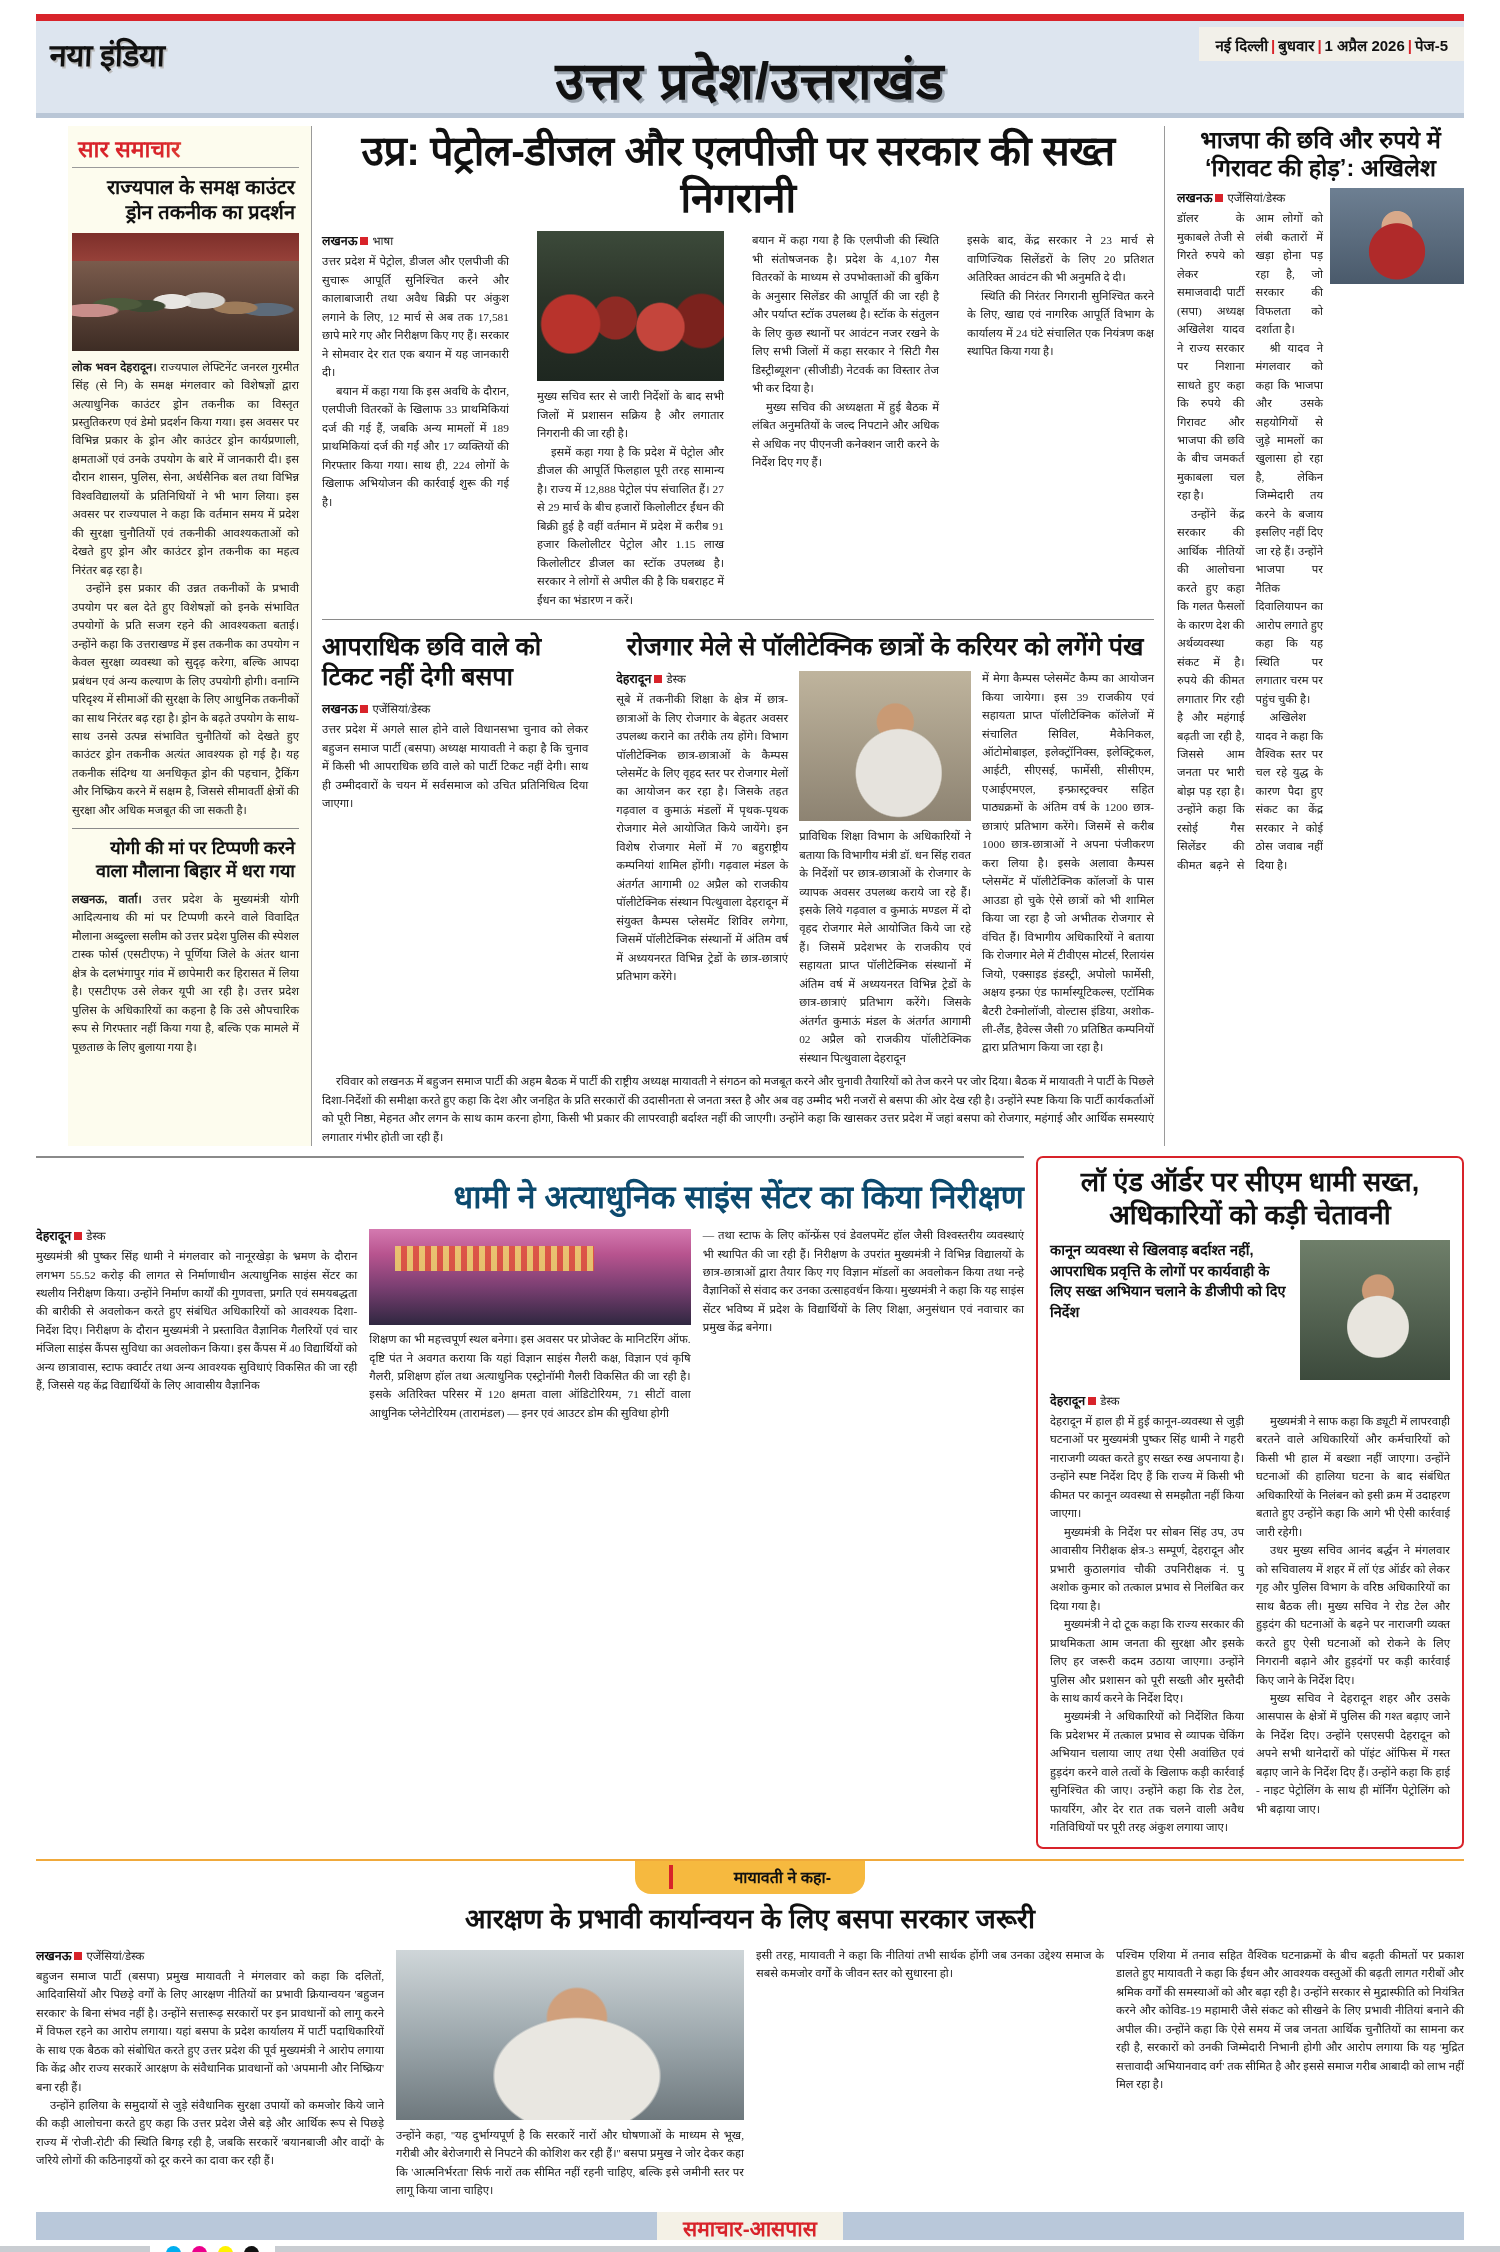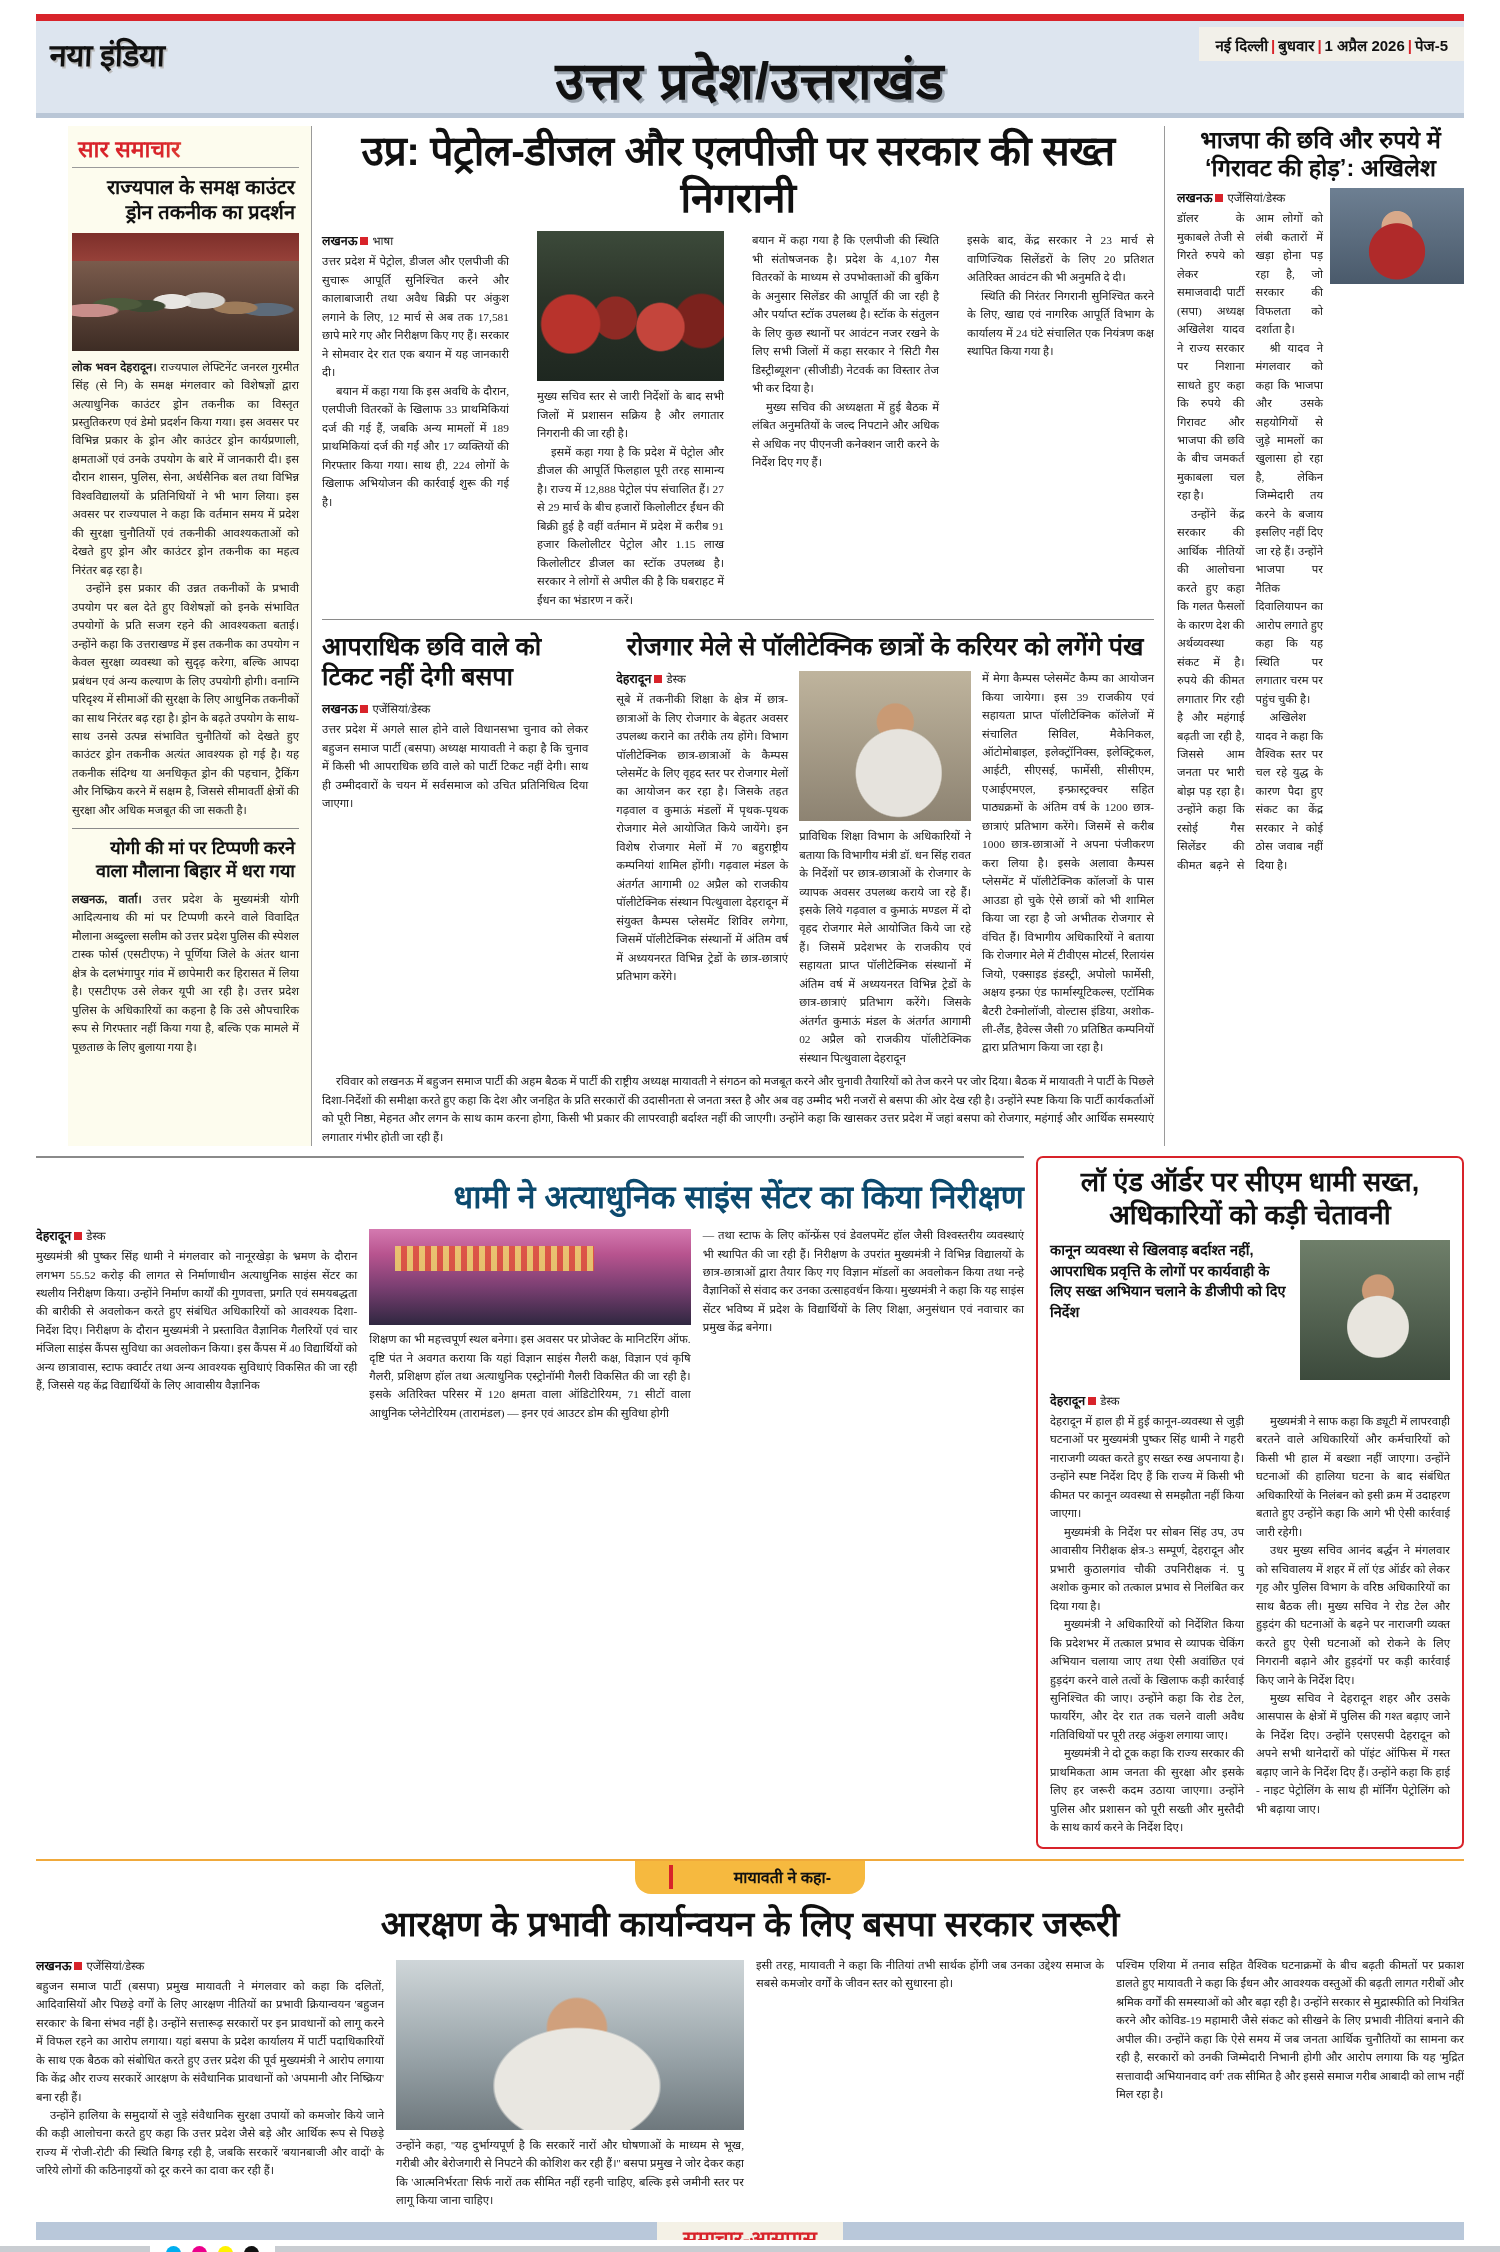--- a/index.html
+++ b/index.html
@@ -276,21 +276,21 @@
     display: inline-flex; align-items: center; gap: 16px;
     min-width: 230px; justify-content: flex-end;
   }
   .maya-badge .tick {
     position: absolute; left: 34px; top: 4px;
     width: 4px; height: 24px; background: #d8232a;
   }
   .maya-head {
     font-family: "Liberation Sans", sans-serif;
     font-weight: bold;
-    font-size: 35px;
+    font-size: 27px;
     text-align: center;
     color: #111;
     margin: 5px 0 10px 0;
   }
   .maya-photo {
     width: 100%; height: 170px; margin: 4px 0 6px 0;
     background:
       radial-gradient(ellipse at 52% 74%, #e9e7e1 0 32%, transparent 33%),
       radial-gradient(circle at 52% 40%, #d0a07c 0 14%, transparent 15%),
       linear-gradient(180deg,#cfd6d9 0%, #9aa5aa 55%, #6e787d 100%);
@@ -490,22 +490,22 @@
         <div class="redbox-head">लॉ एंड ऑर्डर पर सीएम धामी सख्त, अधिकारियों को कड़ी चेतावनी</div>
         <div class="dhami-photo"></div>
         <div class="redbox-kicker">कानून व्यवस्था से खिलवाड़ बर्दाश्त नहीं, आपराधिक प्रवृत्ति के लोगों पर कार्यवाही के लिए सख्त अभियान चलाने के डीजीपी को दिए निर्देश</div>
         <div style="clear:both; height:5px"></div>
         <div style="margin-bottom:3px">
           <span class="place">देहरादून</span><span class="redsq"></span><span class="agency">डेस्क</span>
         </div>
         <div class="body-col" style="column-count:2; column-gap:12px;">
           <p class="noindent">देहरादून में हाल ही में हुई कानून-व्यवस्था से जुड़ी घटनाओं पर मुख्यमंत्री पुष्कर सिंह धामी ने गहरी नाराजगी व्यक्त करते हुए सख्त रुख अपनाया है। उन्होंने स्पष्ट निर्देश दिए हैं कि राज्य में किसी भी कीमत पर कानून व्यवस्था से समझौता नहीं किया जाएगा।</p>
           <p>मुख्यमंत्री के निर्देश पर सोबन सिंह उप, उप आवासीय निरीक्षक क्षेत्र-3 सम्पूर्ण, देहरादून और प्रभारी कुठालगांव चौकी उपनिरीक्षक नं. पु अशोक कुमार को तत्काल प्रभाव से निलंबित कर दिया गया है।</p>
+          <p>मुख्यमंत्री ने दो टूक कहा कि राज्य सरकार की प्राथमिकता आम जनता की सुरक्षा और इसके लिए हर जरूरी कदम उठाया जाएगा। उन्होंने पुलिस और प्रशासन को पूरी सख्ती और मुस्तैदी के साथ कार्य करने के निर्देश दिए।</p>
           <p>मुख्यमंत्री ने अधिकारियों को निर्देशित किया कि प्रदेशभर में तत्काल प्रभाव से व्यापक चेकिंग अभियान चलाया जाए तथा ऐसी अवांछित एवं हुड़दंग करने वाले तत्वों के खिलाफ कड़ी कार्रवाई सुनिश्चित की जाए। उन्होंने कहा कि रोड टेल, फायरिंग, और देर रात तक चलने वाली अवैध गतिविधियों पर पूरी तरह अंकुश लगाया जाए।</p>
-          <p>मुख्यमंत्री ने दो टूक कहा कि राज्य सरकार की प्राथमिकता आम जनता की सुरक्षा और इसके लिए हर जरूरी कदम उठाया जाएगा। उन्होंने पुलिस और प्रशासन को पूरी सख्ती और मुस्तैदी के साथ कार्य करने के निर्देश दिए।</p>
           <p>मुख्यमंत्री ने साफ कहा कि ड्यूटी में लापरवाही बरतने वाले अधिकारियों और कर्मचारियों को किसी भी हाल में बख्शा नहीं जाएगा। उन्होंने घटनाओं की हालिया घटना के बाद संबंधित अधिकारियों के निलंबन को इसी क्रम में उदाहरण बताते हुए उन्होंने कहा कि आगे भी ऐसी कार्रवाई जारी रहेगी।</p>
           <p>उधर मुख्य सचिव आनंद बर्द्धन ने मंगलवार को सचिवालय में शहर में लॉ एंड ऑर्डर को लेकर गृह और पुलिस विभाग के वरिष्ठ अधिकारियों का साथ बैठक ली। मुख्य सचिव ने रोड टेल और हुड़दंग की घटनाओं के बढ़ने पर नाराजगी व्यक्त करते हुए ऐसी घटनाओं को रोकने के लिए निगरानी बढ़ाने और हुड़दंगों पर कड़ी कार्रवाई किए जाने के निर्देश दिए।</p>
           <p>मुख्य सचिव ने देहरादून शहर और उसके आसपास के क्षेत्रों में पुलिस की गश्त बढ़ाए जाने के निर्देश दिए। उन्होंने एसएसपी देहरादून को अपने सभी थानेदारों को पॉइंट ऑफिस में गस्त बढ़ाए जाने के निर्देश दिए हैं। उन्होंने कहा कि हाई - नाइट पेट्रोलिंग के साथ ही मॉर्निंग पेट्रोलिंग को भी बढ़ाया जाए।</p>
         </div>
       </div>
     </div>
   </div>
 
   <div class="maya-wrap">
     <div class="maya-topline"></div>

